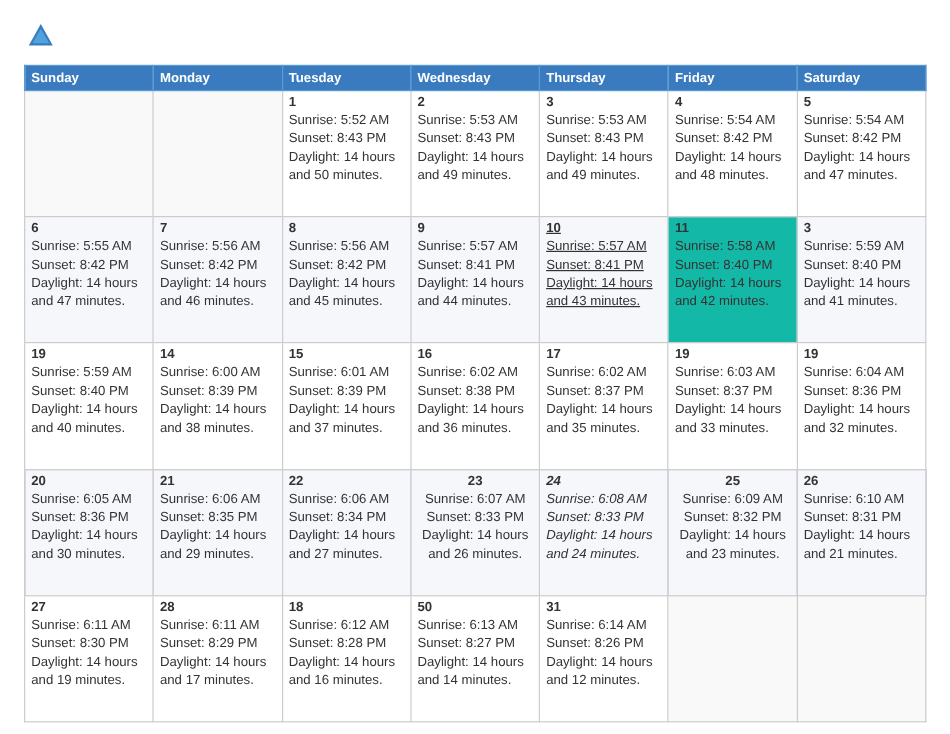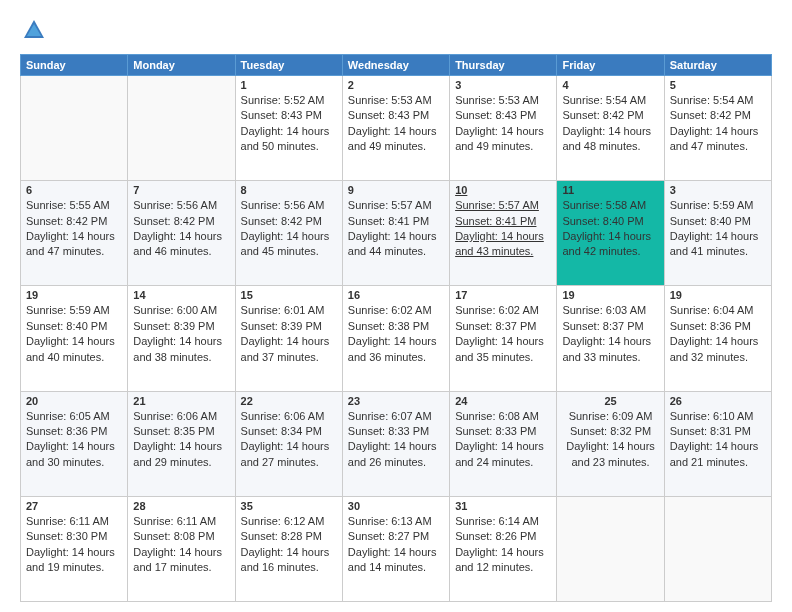--- a/index.html
+++ b/index.html
@@ -227,52 +227,52 @@
             <div class="cell-content"><span>Sunrise: 6:05 AM</span><br><span>Sunset: 8:36 PM</span><br><span>Daylight: 14 hours and 30 minutes.</span></div>
           </td>
           <td style="background: rgb(245, 247, 250);">
             <span class="day-number">21</span>
             <div class="cell-content"><span>Sunrise: 6:06 AM</span><br><span>Sunset: 8:35 PM</span><br><span>Daylight: 14 hours and 29 minutes.</span></div>
           </td>
           <td style="background: rgb(245, 247, 250);">
             <span class="day-number">22</span>
             <div class="cell-content"><span>Sunrise: 6:06 AM</span><br><span>Sunset: 8:34 PM</span><br><span>Daylight: 14 hours and 27 minutes.</span></div>
           </td>
-          <td style="background: rgb(245, 247, 250);">
+          <td style="background: rgb(245, 247, 250); text-align: center;">
             <span class="day-number">23</span>
             <div class="cell-content"><span>Sunrise: 6:07 AM</span><br><span>Sunset: 8:33 PM</span><br><span>Daylight: 14 hours and 26 minutes.</span></div>
           </td>
-          <td style="background: rgb(245, 247, 250);">
+          <td style="background: rgb(245, 247, 250); font-style: italic;">
             <span class="day-number">24</span>
             <div class="cell-content"><span>Sunrise: 6:08 AM</span><br><span>Sunset: 8:33 PM</span><br><span>Daylight: 14 hours and 24 minutes.</span></div>
           </td>
           <td style="background: rgb(245, 247, 250); text-align: center;">
             <span class="day-number">25</span>
             <div class="cell-content"><span>Sunrise: 6:09 AM</span><br><span>Sunset: 8:32 PM</span><br><span>Daylight: 14 hours and 23 minutes.</span></div>
           </td>
           <td style="background: rgb(245, 247, 250);">
             <span class="day-number">26</span>
             <div class="cell-content"><span>Sunrise: 6:10 AM</span><br><span>Sunset: 8:31 PM</span><br><span>Daylight: 14 hours and 21 minutes.</span></div>
           </td>
         </tr>
         <tr>
           <td>
             <span class="day-number">27</span>
             <div class="cell-content"><span>Sunrise: 6:11 AM</span><br><span>Sunset: 8:30 PM</span><br><span>Daylight: 14 hours and 19 minutes.</span></div>
           </td>
           <td>
             <span class="day-number">28</span>
-            <div class="cell-content"><span>Sunrise: 6:11 AM</span><br><span>Sunset: 8:08 PM</span><br><span>Daylight: 14 hours and 17 minutes.</span></div>
-          </td>
-          <td>
-            <span class="day-number">35</span>
+            <div class="cell-content"><span>Sunrise: 6:11 AM</span><br><span>Sunset: 8:29 PM</span><br><span>Daylight: 14 hours and 17 minutes.</span></div>
+          </td>
+          <td>
+            <span class="day-number">18</span>
             <div class="cell-content"><span>Sunrise: 6:12 AM</span><br><span>Sunset: 8:28 PM</span><br><span>Daylight: 14 hours and 16 minutes.</span></div>
           </td>
           <td>
-            <span class="day-number">30</span>
+            <span class="day-number">50</span>
             <div class="cell-content"><span>Sunrise: 6:13 AM</span><br><span>Sunset: 8:27 PM</span><br><span>Daylight: 14 hours and 14 minutes.</span></div>
           </td>
           <td>
             <span class="day-number">31</span>
             <div class="cell-content"><span>Sunrise: 6:14 AM</span><br><span>Sunset: 8:26 PM</span><br><span>Daylight: 14 hours and 12 minutes.</span></div>
           </td>
           <td class="empty-cell"></td>
           <td class="empty-cell"></td>
         </tr>
       </tbody>

